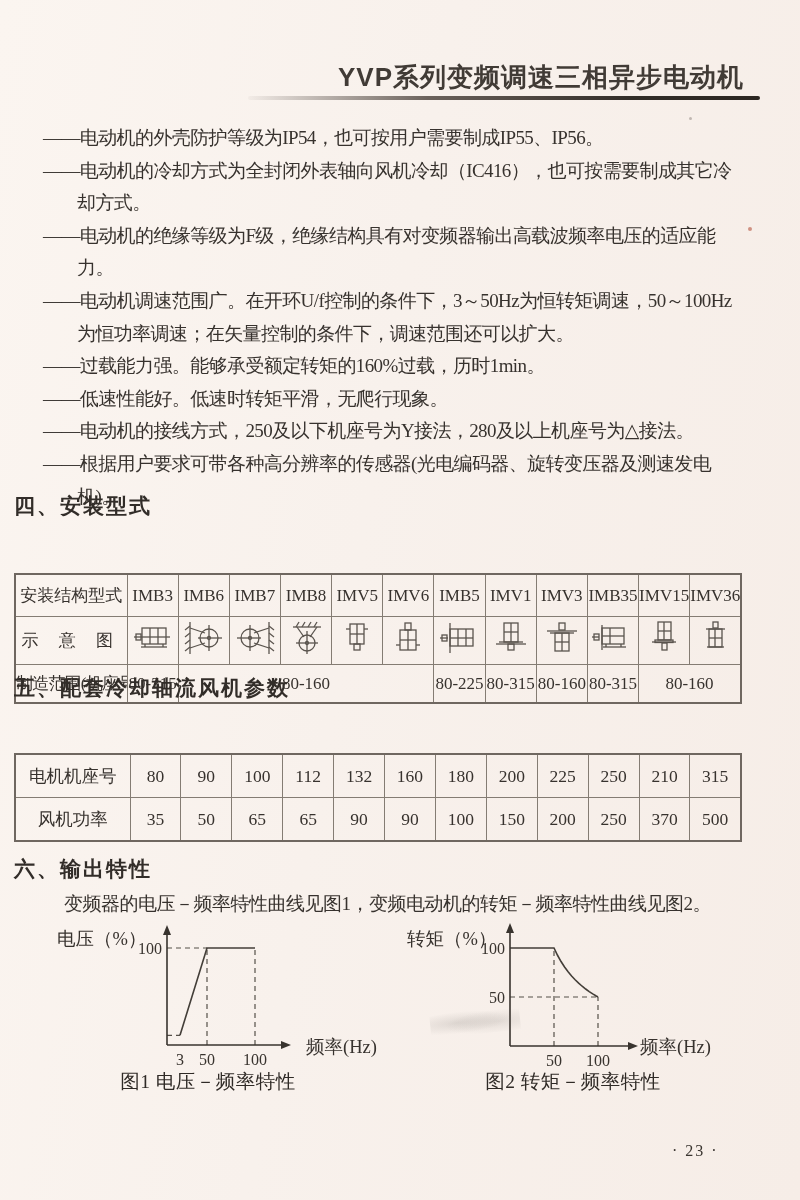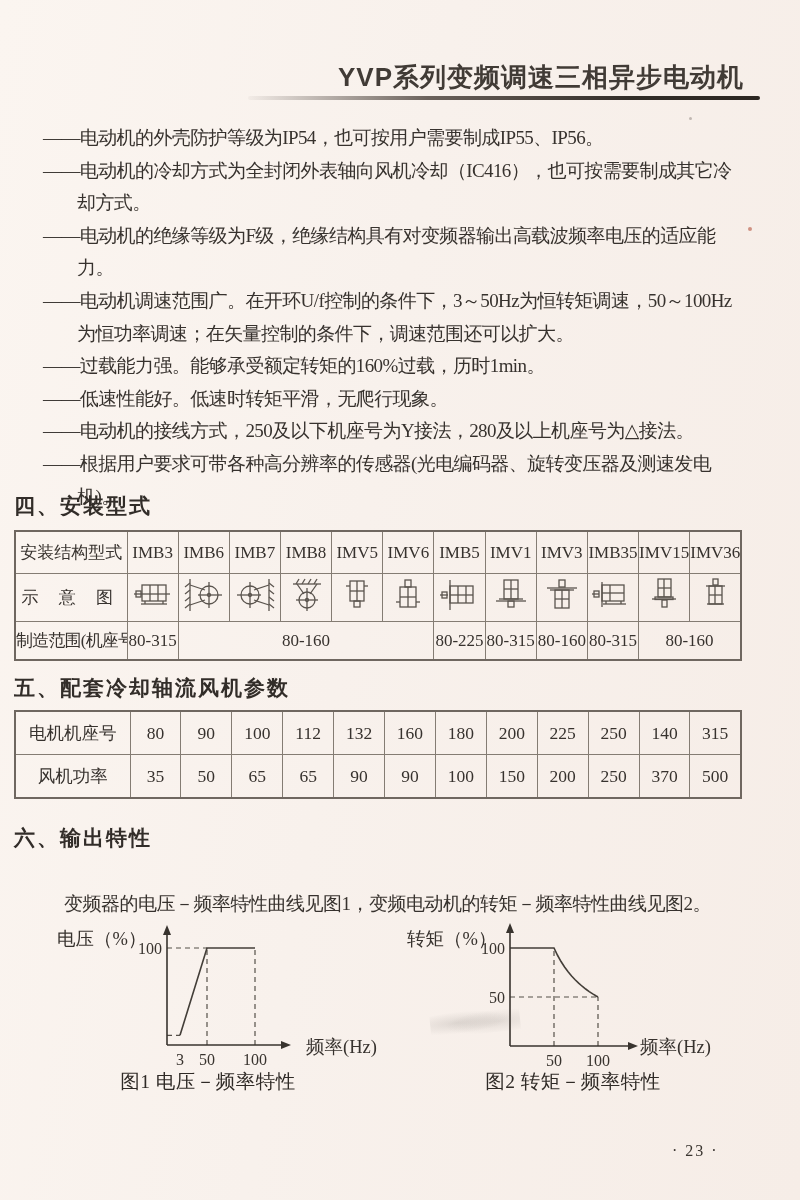--- a/index.html
+++ b/index.html
@@ -24,24 +24,24 @@
     list-style:none;font-size:19px;line-height:32.6px;letter-spacing:-0.6px;
   }
   ul.features li{padding-left:34px;text-indent:-34px;}
   .sec-heading{
     position:absolute;left:14px;
     font-family:"Liberation Sans","DejaVu Sans",sans-serif;
     font-weight:bold;font-size:21px;letter-spacing:2px;color:#322d29;white-space:nowrap;
   }
   #h-install{top:492px;}
   #h-fan{top:674px;}
-  #h-output{top:824px;}
+  #h-output{top:855px;}
   table.tbl{
     position:absolute;left:14px;width:728px;border-collapse:collapse;table-layout:fixed;
-    border:2px solid #6f6760;background:transparent;
+    border:2px solid #6f6760;background:transparent;margin-top:43px;
   }
   table.tbl td{
     border:1px solid #847c73;text-align:center;vertical-align:middle;
     font-size:17px;color:#37322e;padding:0;overflow:hidden;
   }
   #install-table{top:530px;}
   #install-table col.c0{width:112px;}
   #install-table tr.r1 td{height:41px;}
   #install-table tr.r2 td{height:45px;}
   #install-table tr.r3 td{height:37px;}
@@ -269,21 +269,21 @@
       <td>80</td>
           <td>90</td>
           <td>100</td>
           <td>112</td>
           <td>132</td>
           <td>160</td>
           <td>180</td>
           <td>200</td>
           <td>225</td>
           <td>250</td>
-          <td>140</td>
+          <td>210</td>
           <td>315</td>
         </tr>
       <tr>
         <td class="lab">风机功率</td>
       <td>35</td>
           <td>50</td>
           <td>65</td>
           <td>65</td>
           <td>90</td>
           <td>90</td>

